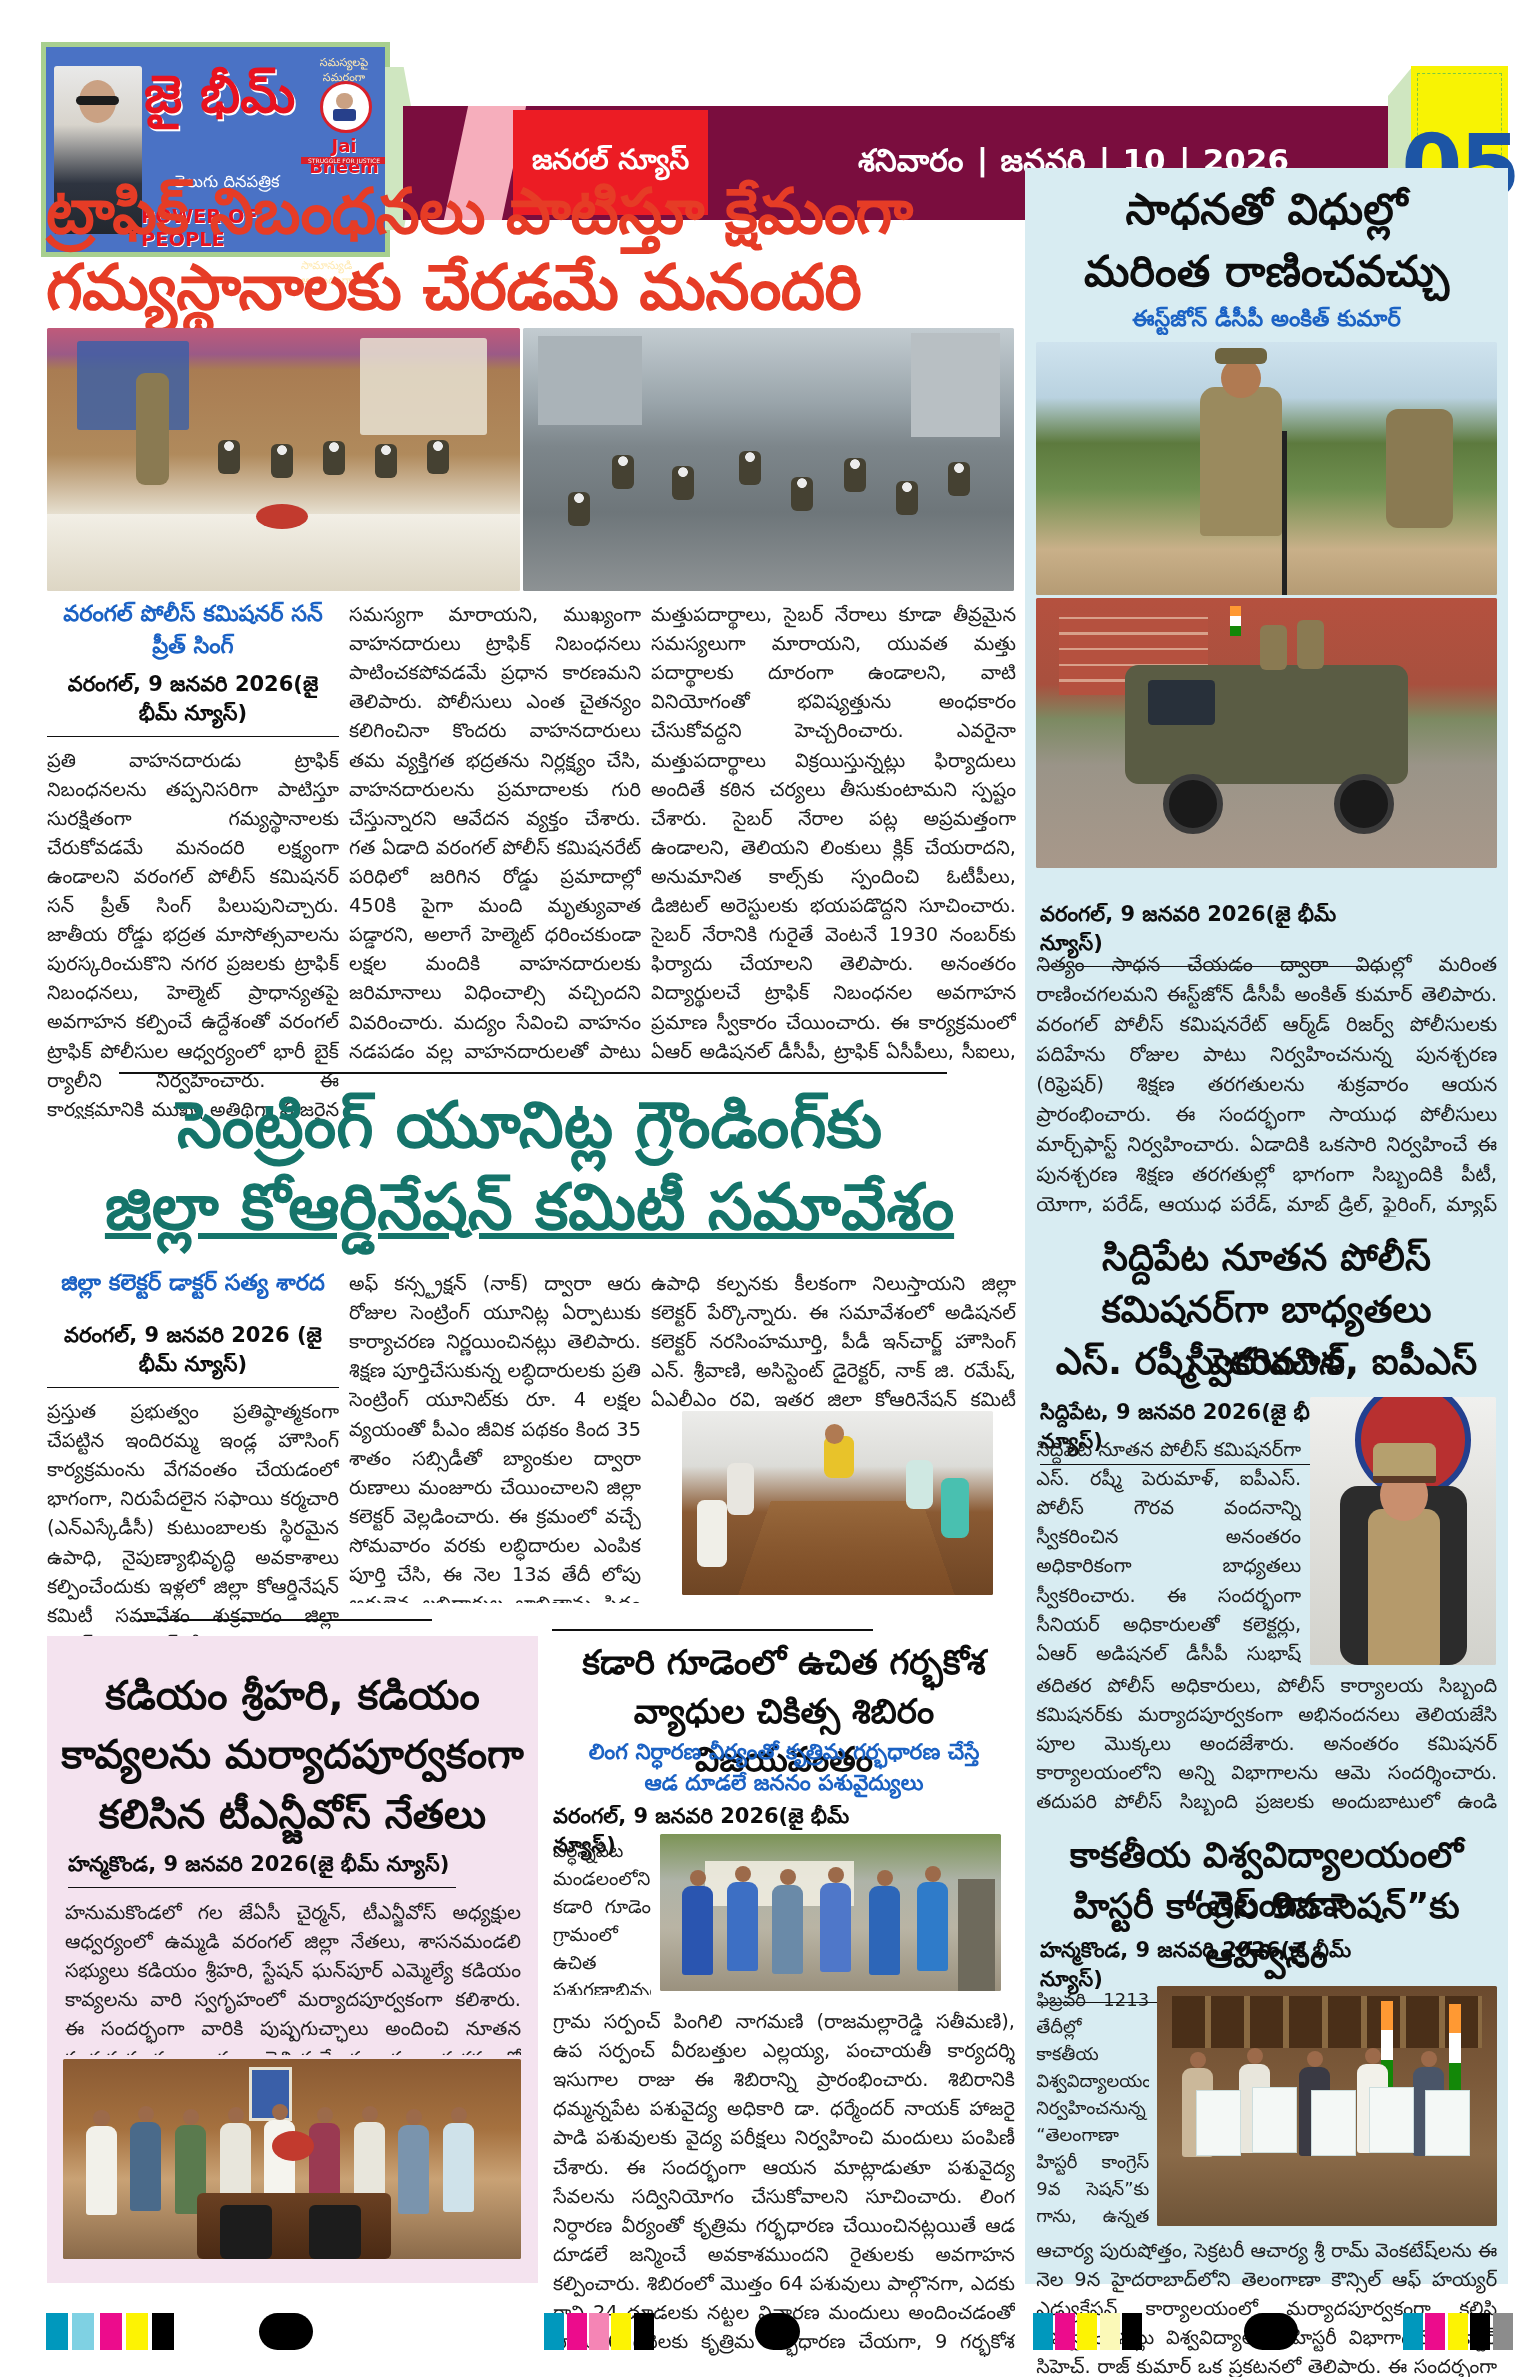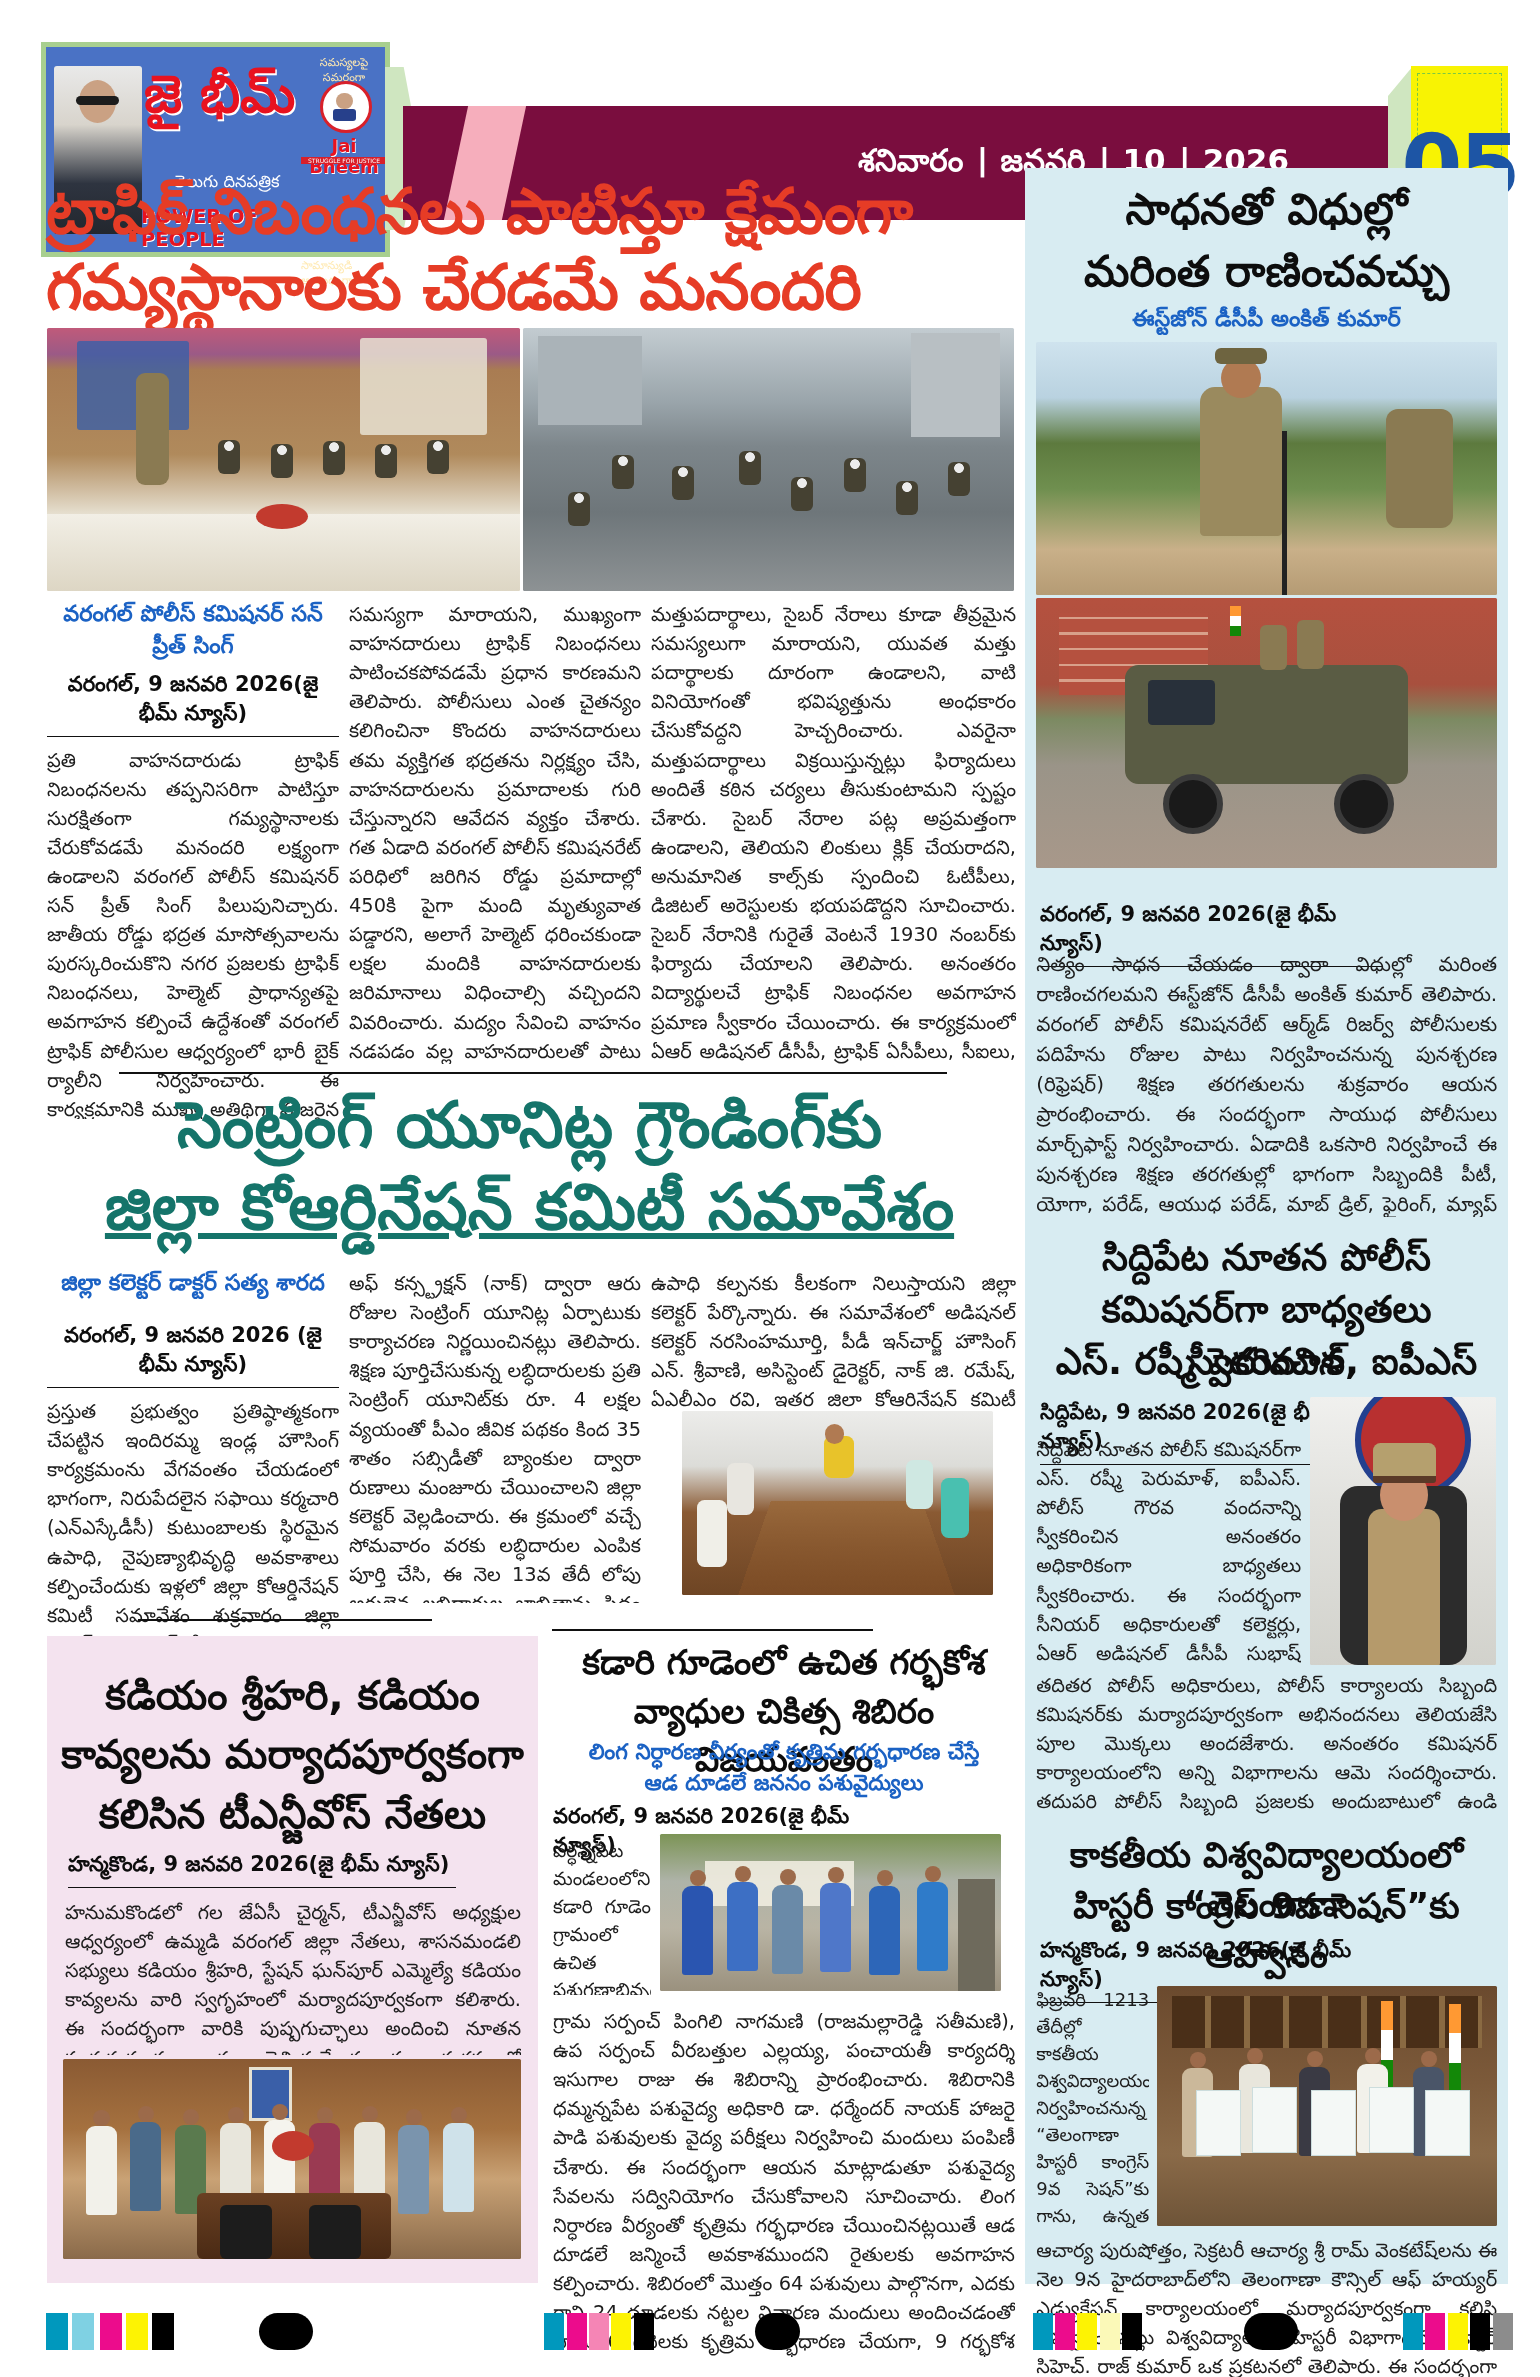--- a/index.html
+++ b/index.html
@@ -41,20 +41,23 @@
       <div class="abs" style="left:10.4px;top:25px;width:22.4px;height:12px;border-radius:3px;background:#27408b;"></div>
     </div>
     <div class="abs" style="left:255px;top:88px;width:86px;font-size:18px;font-weight:900;color:#e8121f;text-shadow:0.7px 0.7px 0 #ffffff;text-align:center;">Jai Bheem</div>
     <div class="abs" style="left:255px;top:110px;width:86px;font-size:6px;color:#ffffff;background:#d8202a;text-align:center;">STRUGGLE FOR JUSTICE</div>
     <div class="abs" style="left:255px;top:184px;width:86px;font-size:11.2px;color:#ffe9b0;text-align:left;margin-top:28px;">సామాన్యుడి ఆయుధంగా</div>
   </div>
   <div class="abs" style="left:385px;top:67px;width:34px;height:163px;background:#cfe6c0;clip-path:polygon(0 0,55% 0,100% 50%,55% 100%,0 100%);"></div>
 
   <div class="abs" style="left:403px;top:106px;width:988px;height:114px;background:#7a0d3e;"></div>
   <div class="abs" style="left:456px;top:106px;width:58px;height:114px;background:#f6aebc;transform:skewX(-12deg);"></div>
+  <div class="abs" style="left:513px;top:110px;width:195px;height:105px;background:#ec1c24;display:flex;align-items:center;justify-content:center;">
+    <span style="color:#ffffff;font-size:28px;font-weight:800;">జనరల్ న్యూస్</span>
+  </div>
   <div class="abs" style="left:835px;top:142px;width:477px;text-align:center;color:#ffffff;font-size:31px;font-weight:800;">శనివారం ∣ జనవరి ∣ 10 ∣ 2026</div>
 
   <div class="abs" style="left:1388px;top:66px;width:25px;height:200px;background:#cfe6c0;clip-path:polygon(100% 0,100% 100%,0 85%,0 15%);"></div>
   <div class="abs" style="left:1411px;top:66px;width:97px;height:200px;background:#f8f303;display:flex;align-items:center;justify-content:center;">
     <div style="border:1.5px dashed #7ac943;width:83px;height:185px;display:flex;align-items:center;justify-content:center;">
       <span style="color:#1d55a5;font-size:88px;font-weight:900;letter-spacing:-3px;">05</span>
     </div>
   </div>
 
   <div class="abs headline-red" style="left:46px;top:174px;width:977px;">ట్రాఫిక్ నిబంధనలు పాటిస్తూ క్షేమంగా</div>

